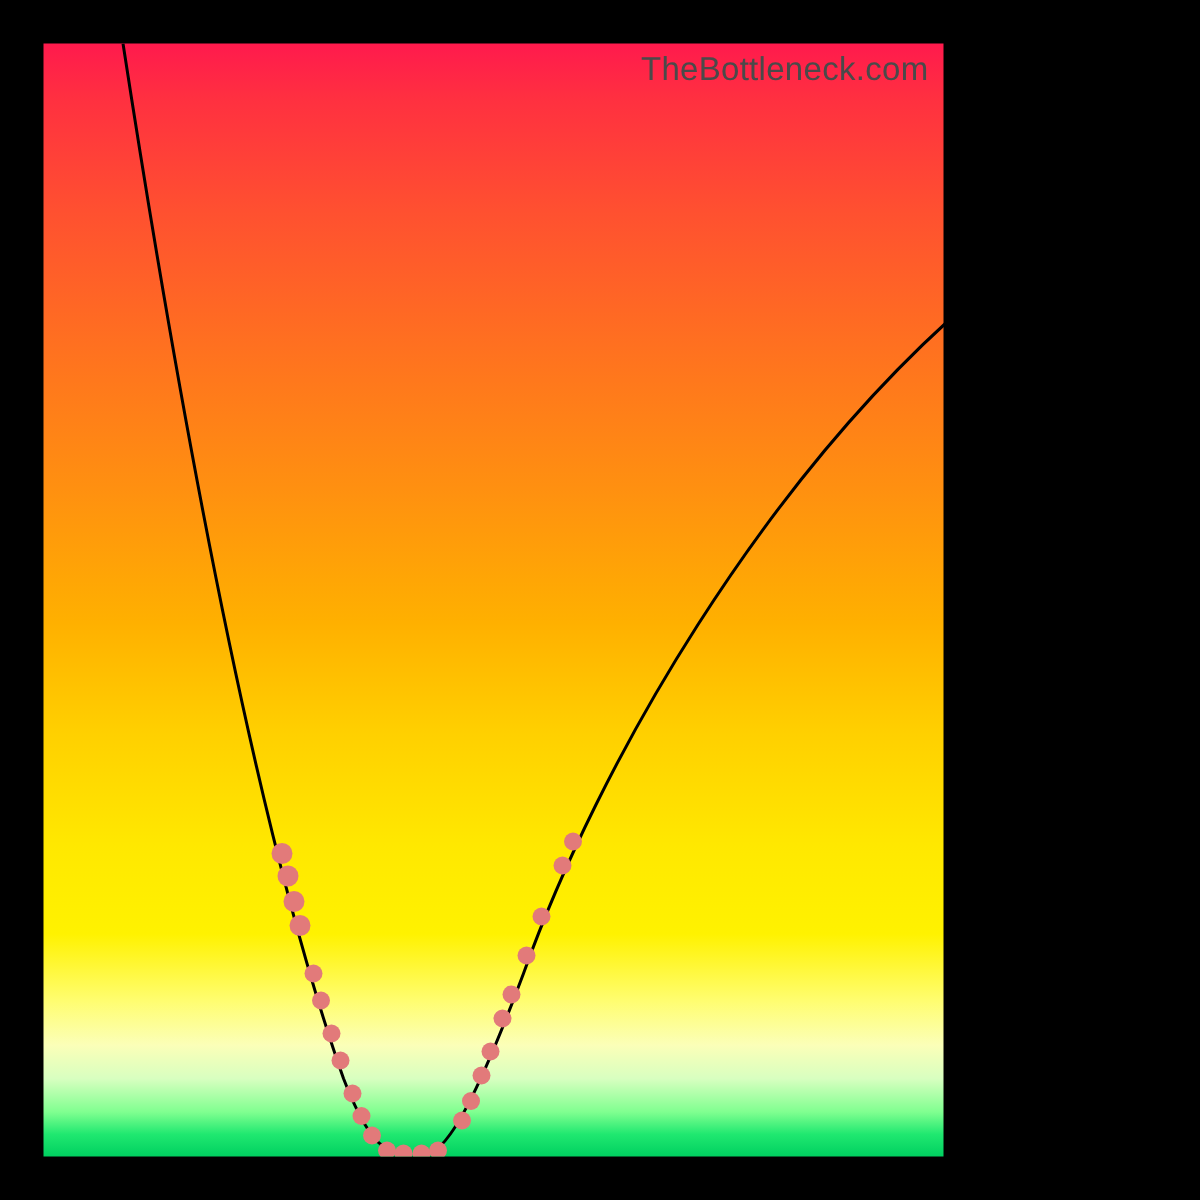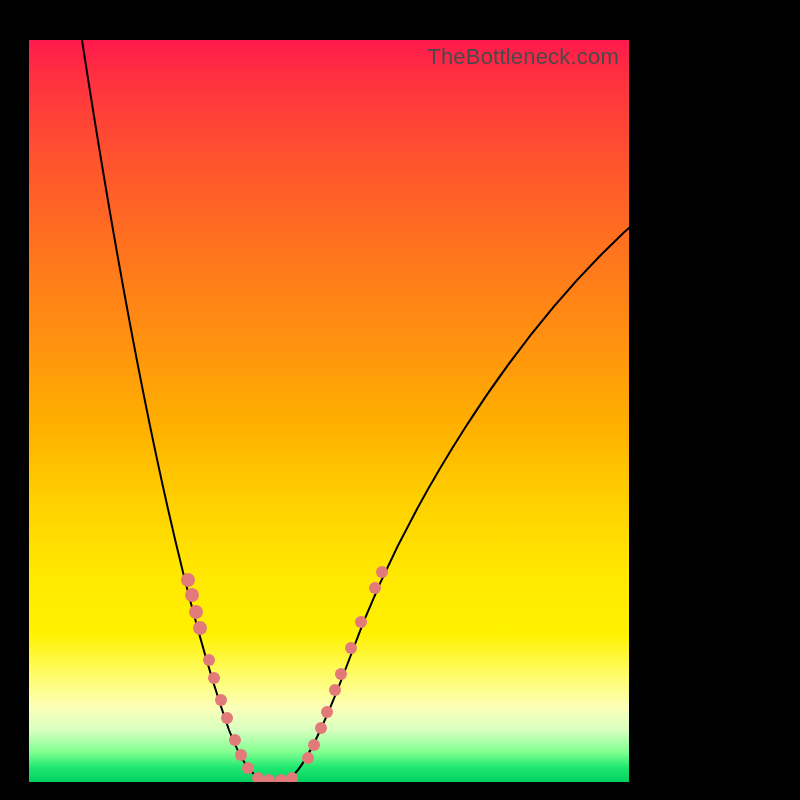--- a/index.html
+++ b/index.html
@@ -27,21 +27,20 @@
       #ffd000 62%,
       #ffe800 72%,
       #fff200 80%,
       #fffd70 86%,
       #fbffb8 90%,
       #d8ffc0 93%,
       #80ff90 96%,
       #20e870 98%,
       #00d060 100%
     );
-    margin-top: 11px;
   }
   .watermark {
     position: absolute;
     top: 4px;
     right: 10px;
     color: #4a4a4a;
     font-size: 22px;
     font-weight: 500;
     letter-spacing: 0.2px;
     z-index: 5;

